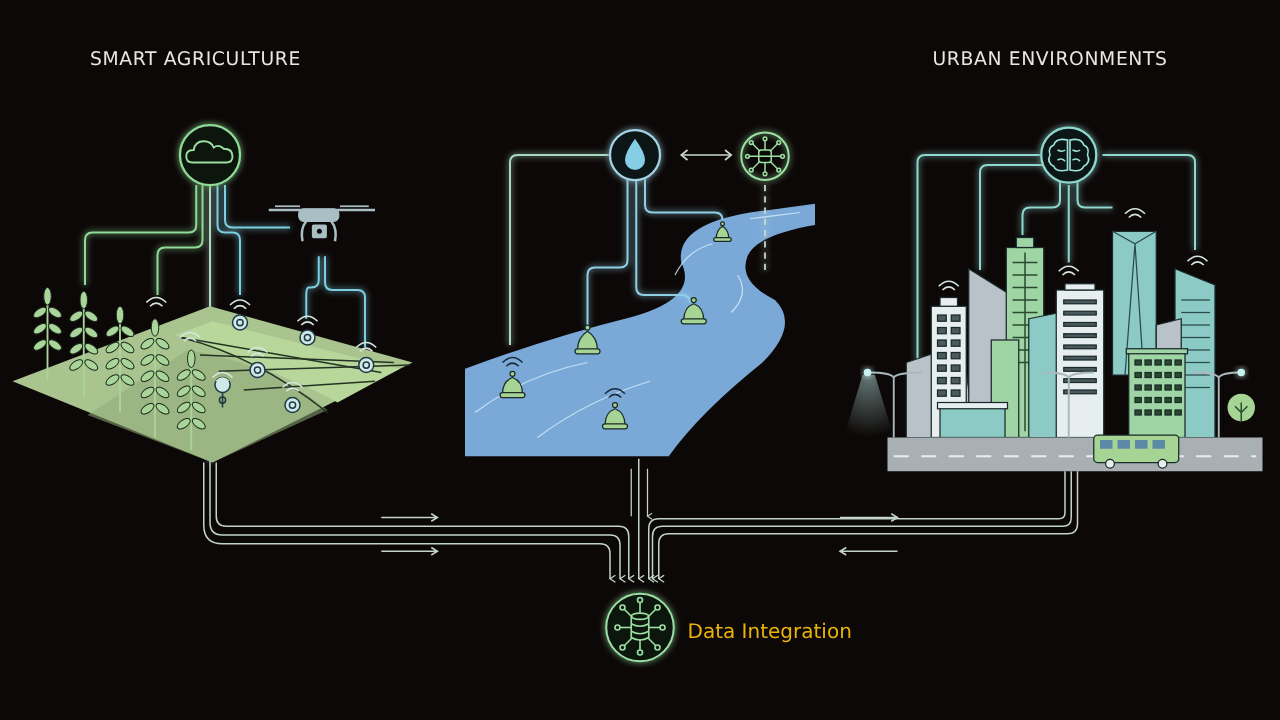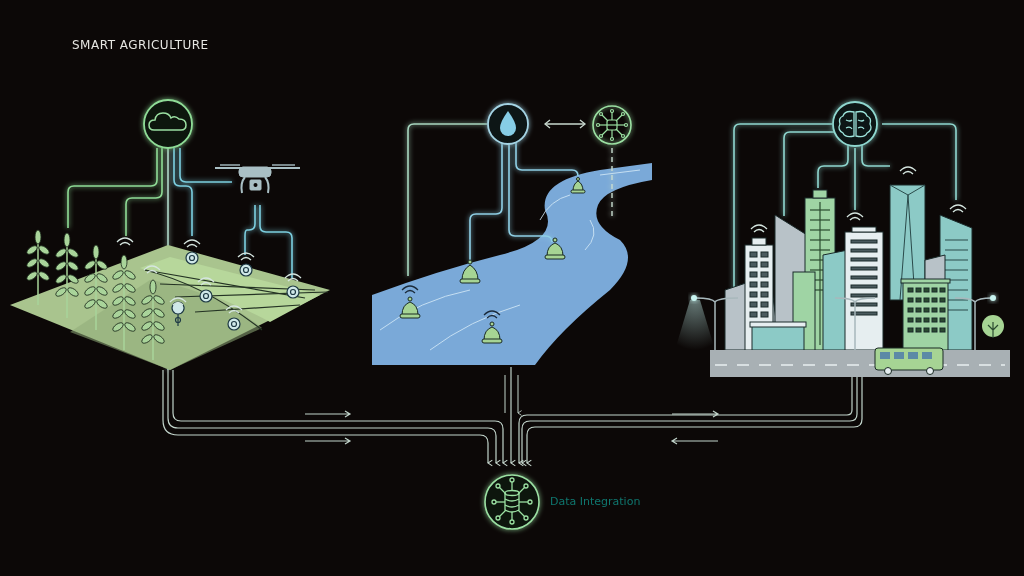--- a/index.html
+++ b/index.html
@@ -1,33 +1,34 @@
 <!DOCTYPE html>
 <html><head>
 <meta charset="utf-8">
 <style>
   html, body { margin:0; padding:0; background:#0c0807; }
   body { width:1024px; height:576px; overflow:hidden; position:relative;
          font-family:"Liberation Sans", "DejaVu Sans", sans-serif; }
   .stage { position:absolute; left:0; top:0; width:1024px; height:576px; }
-  .section-title { position:absolute; top:38px; color:#e6e6e2; font-size:12px;
+  .section-title { position:absolute; top:38px; color:#e6e6e2; font-size:15px;
          letter-spacing:0.5px; font-family:"DejaVu Sans", sans-serif; font-weight:400; white-space:nowrap; }
   #title-agri { left:72px; }
   #title-water { left:418px; }
   #title-urban { left:746px; }
-  .hub-label { position:absolute; left:550px; top:495px; color:#0f766e; font-size:11px;
+  .hub-label { position:absolute; left:550px; top:495px; color:#eab308; font-size:16px;
          font-family:"DejaVu Sans", sans-serif; white-space:nowrap; }
   svg { position:absolute; left:0; top:0; }
 </style>
 </head>
 <body>
 
 <div class="stage">
 
   <div class="section-title" id="title-agri">SMART AGRICULTURE</div>
+  <div class="section-title" id="title-urban">URBAN ENVIRONMENTS</div>
 
   <svg width="1024" height="576" viewBox="0 0 1024 576">
     <defs>
       <filter id="glow" x="-50%" y="-50%" width="200%" height="200%">
         <feGaussianBlur stdDeviation="2.5" result="b"></feGaussianBlur>
         <feMerge>
             <feMergeNode in="b"></feMergeNode>
             <feMergeNode in="SourceGraphic"></feMergeNode>
           </feMerge>
       </filter>

